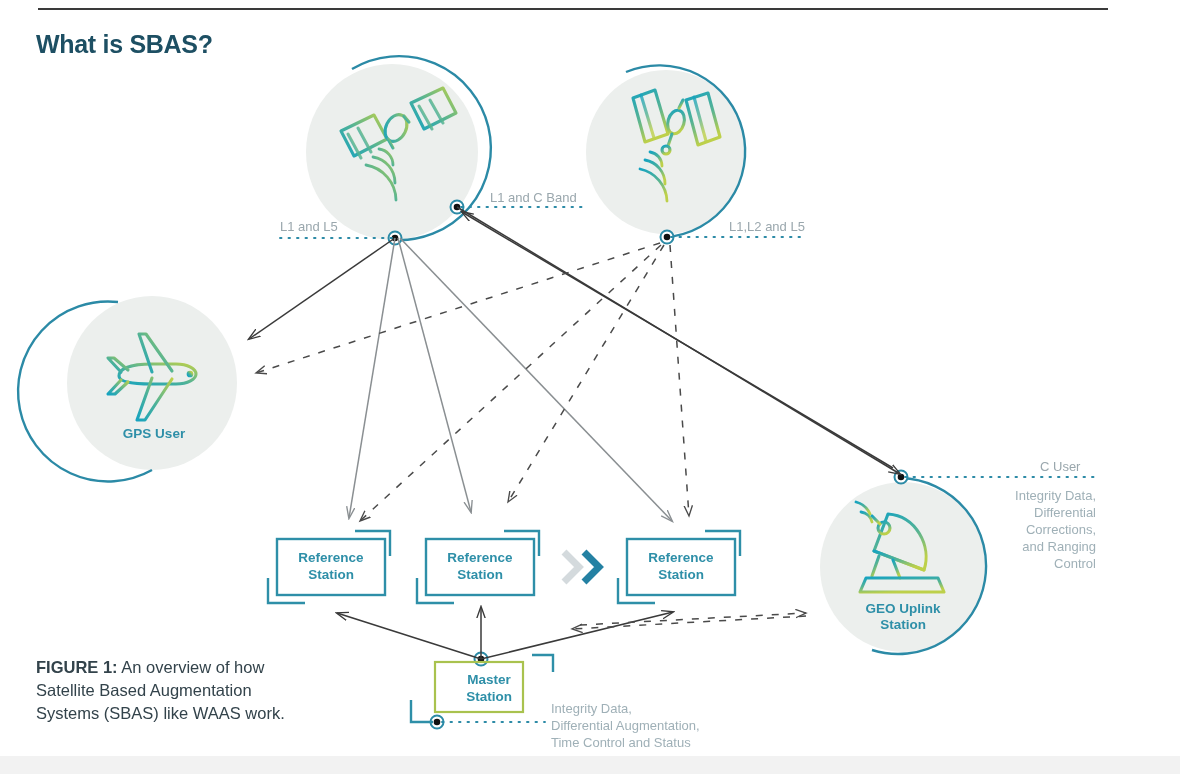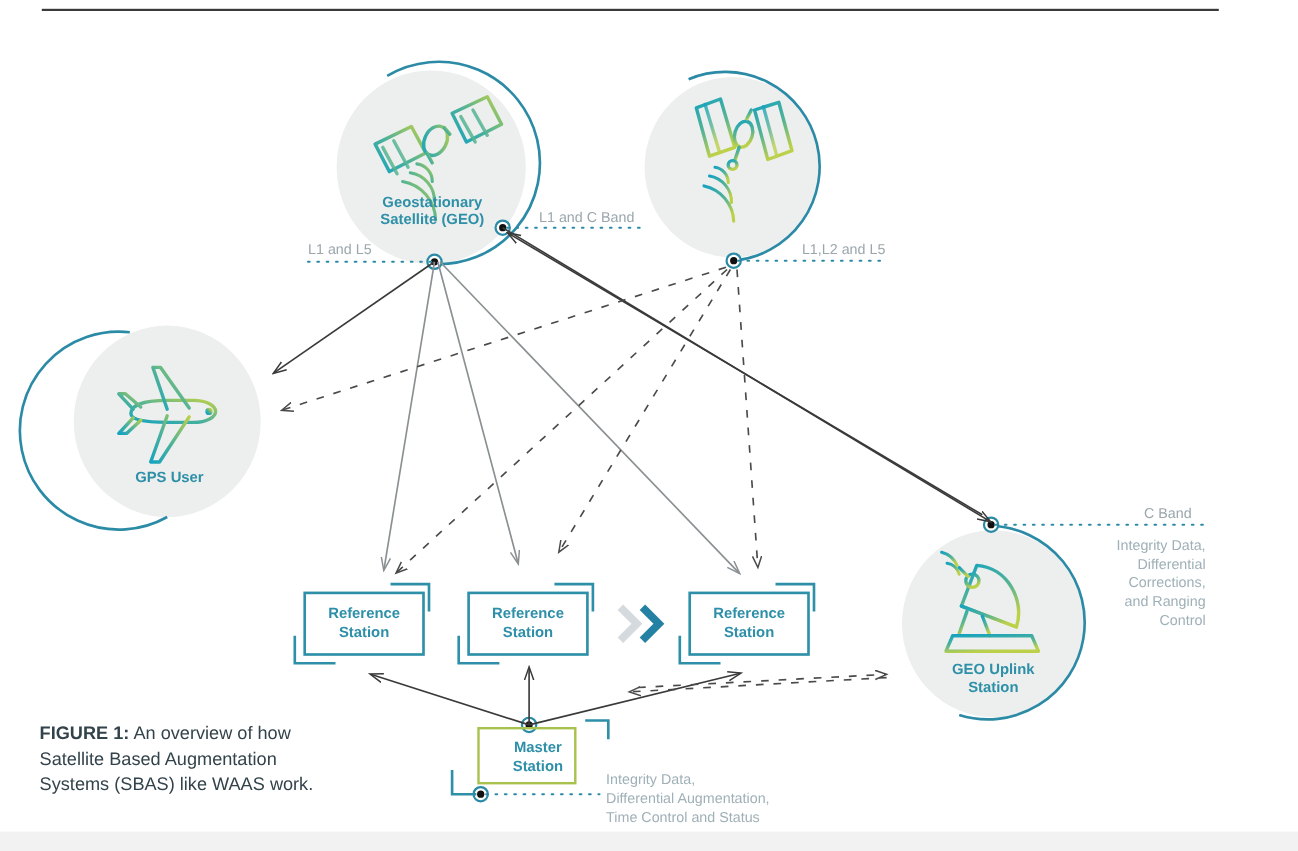--- a/index.html
+++ b/index.html
@@ -84,20 +84,21 @@
   }
   #figure-caption .fig-no{font-weight:bold;}
 </style>
 </head>
 <body>
 
 <div id="page">
 
   <div id="top-rule"></div>
 
+  <div id="page-title">What is SBAS?</div>
 
   <svg id="canvas" viewBox="0 0 1180 774" xmlns="http://www.w3.org/2000/svg">
     <defs>
       <linearGradient id="gradIcon" x1="0" y1="1" x2="1" y2="0">
         <stop offset="0%" stop-color="#16a3c0"></stop>
         <stop offset="45%" stop-color="#4bb19a"></stop>
         <stop offset="100%" stop-color="#bdd04a"></stop>
       </linearGradient>
       <linearGradient id="gradIcon2" x1="0" y1="0" x2="0.4" y2="1">
         <stop offset="0%" stop-color="#16a3c0"></stop>
@@ -291,24 +292,20 @@
       <polyline points="532,655 553,655 553,672" stroke="#2e8fa8" stroke-width="2.4"></polyline>
       <polyline points="411,700 411,722 433,722" stroke="#2e8fa8" stroke-width="2.4"></polyline>
     </g>
 
     <g fill="none" stroke-width="7" stroke-linecap="butt" stroke-linejoin="miter">
       <polyline points="564,552 579,567 564,582" stroke="#d4dadd"></polyline>
       <polyline points="584,552 599,567 584,582" stroke="#2481a3"></polyline>
     </g>
   </svg>
 
-  <div class="node-label" style="left:312px;top:176px;width:162px;">
-    <span>Geostationary</span><br>
-    <span>Satellite (GEO)</span>
-  </div>
 
 
   <div class="node-label" style="left:80px;top:426px;width:148px;">
     <span>GPS User</span>
   </div>
 
   <div class="node-label" style="left:827px;top:601px;width:152px;">
     <span>GEO Uplink</span><br>
     <span>Station</span>
   </div>
@@ -326,21 +323,21 @@
     <span>Station</span>
   </div>
   <div class="box-label" style="left:435px;top:671px;width:88px;padding-left:10px;">
     <span>Master</span><br>
     <span>Station</span>
   </div>
 
   <div class="band-label" style="left:280px;top:219px;">L1 and L5</div>
   <div class="band-label" style="left:490px;top:190px;">L1 and C Band</div>
   <div class="band-label" style="left:729px;top:219px;">L1,L2 and L5</div>
-  <div class="band-label" style="left:1040px;top:459px;">C Band</div>
+  <div class="band-label" style="left:1040px;top:459px;">C User</div>
 
   <div class="ann-right" style="left:930px;top:487px;width:166px;">
     <span>Integrity Data,</span><br>
     <span>Differential</span><br>
     <span>Corrections,</span><br>
     <span>and Ranging</span><br>
     <span>Control</span>
   </div>
 
   <div class="ann-bottom" style="left:551px;top:700px;width:230px;">

